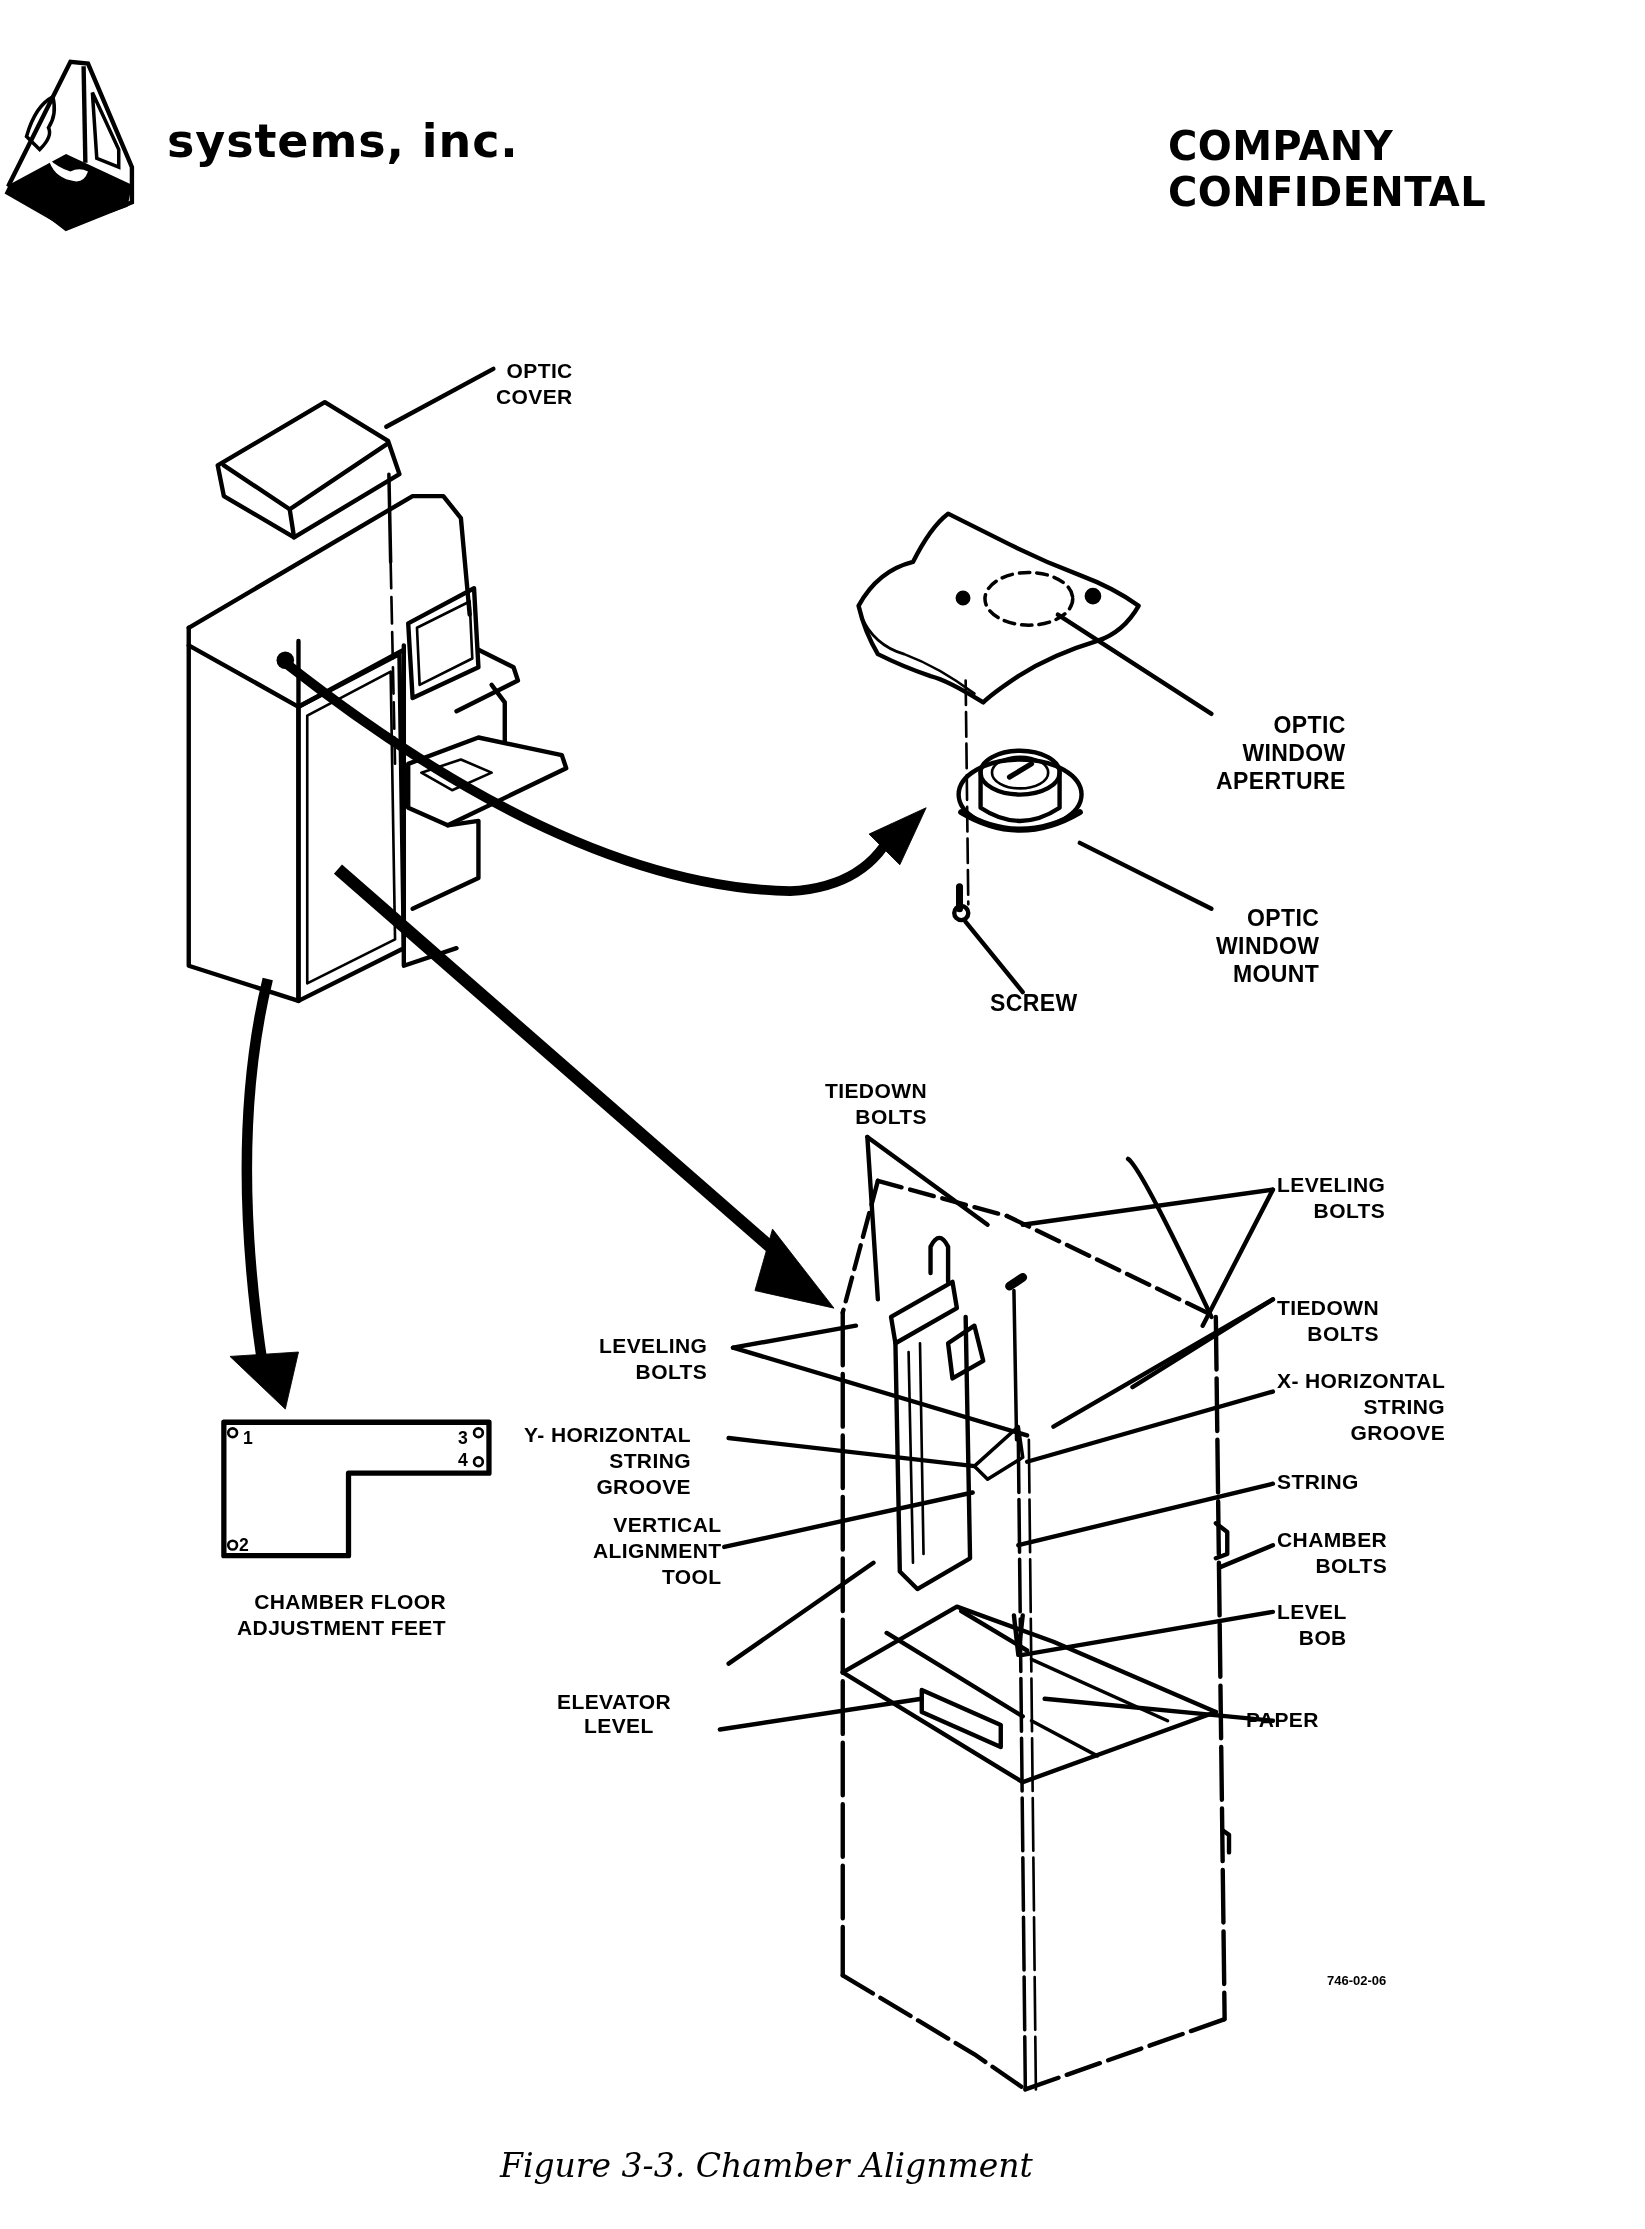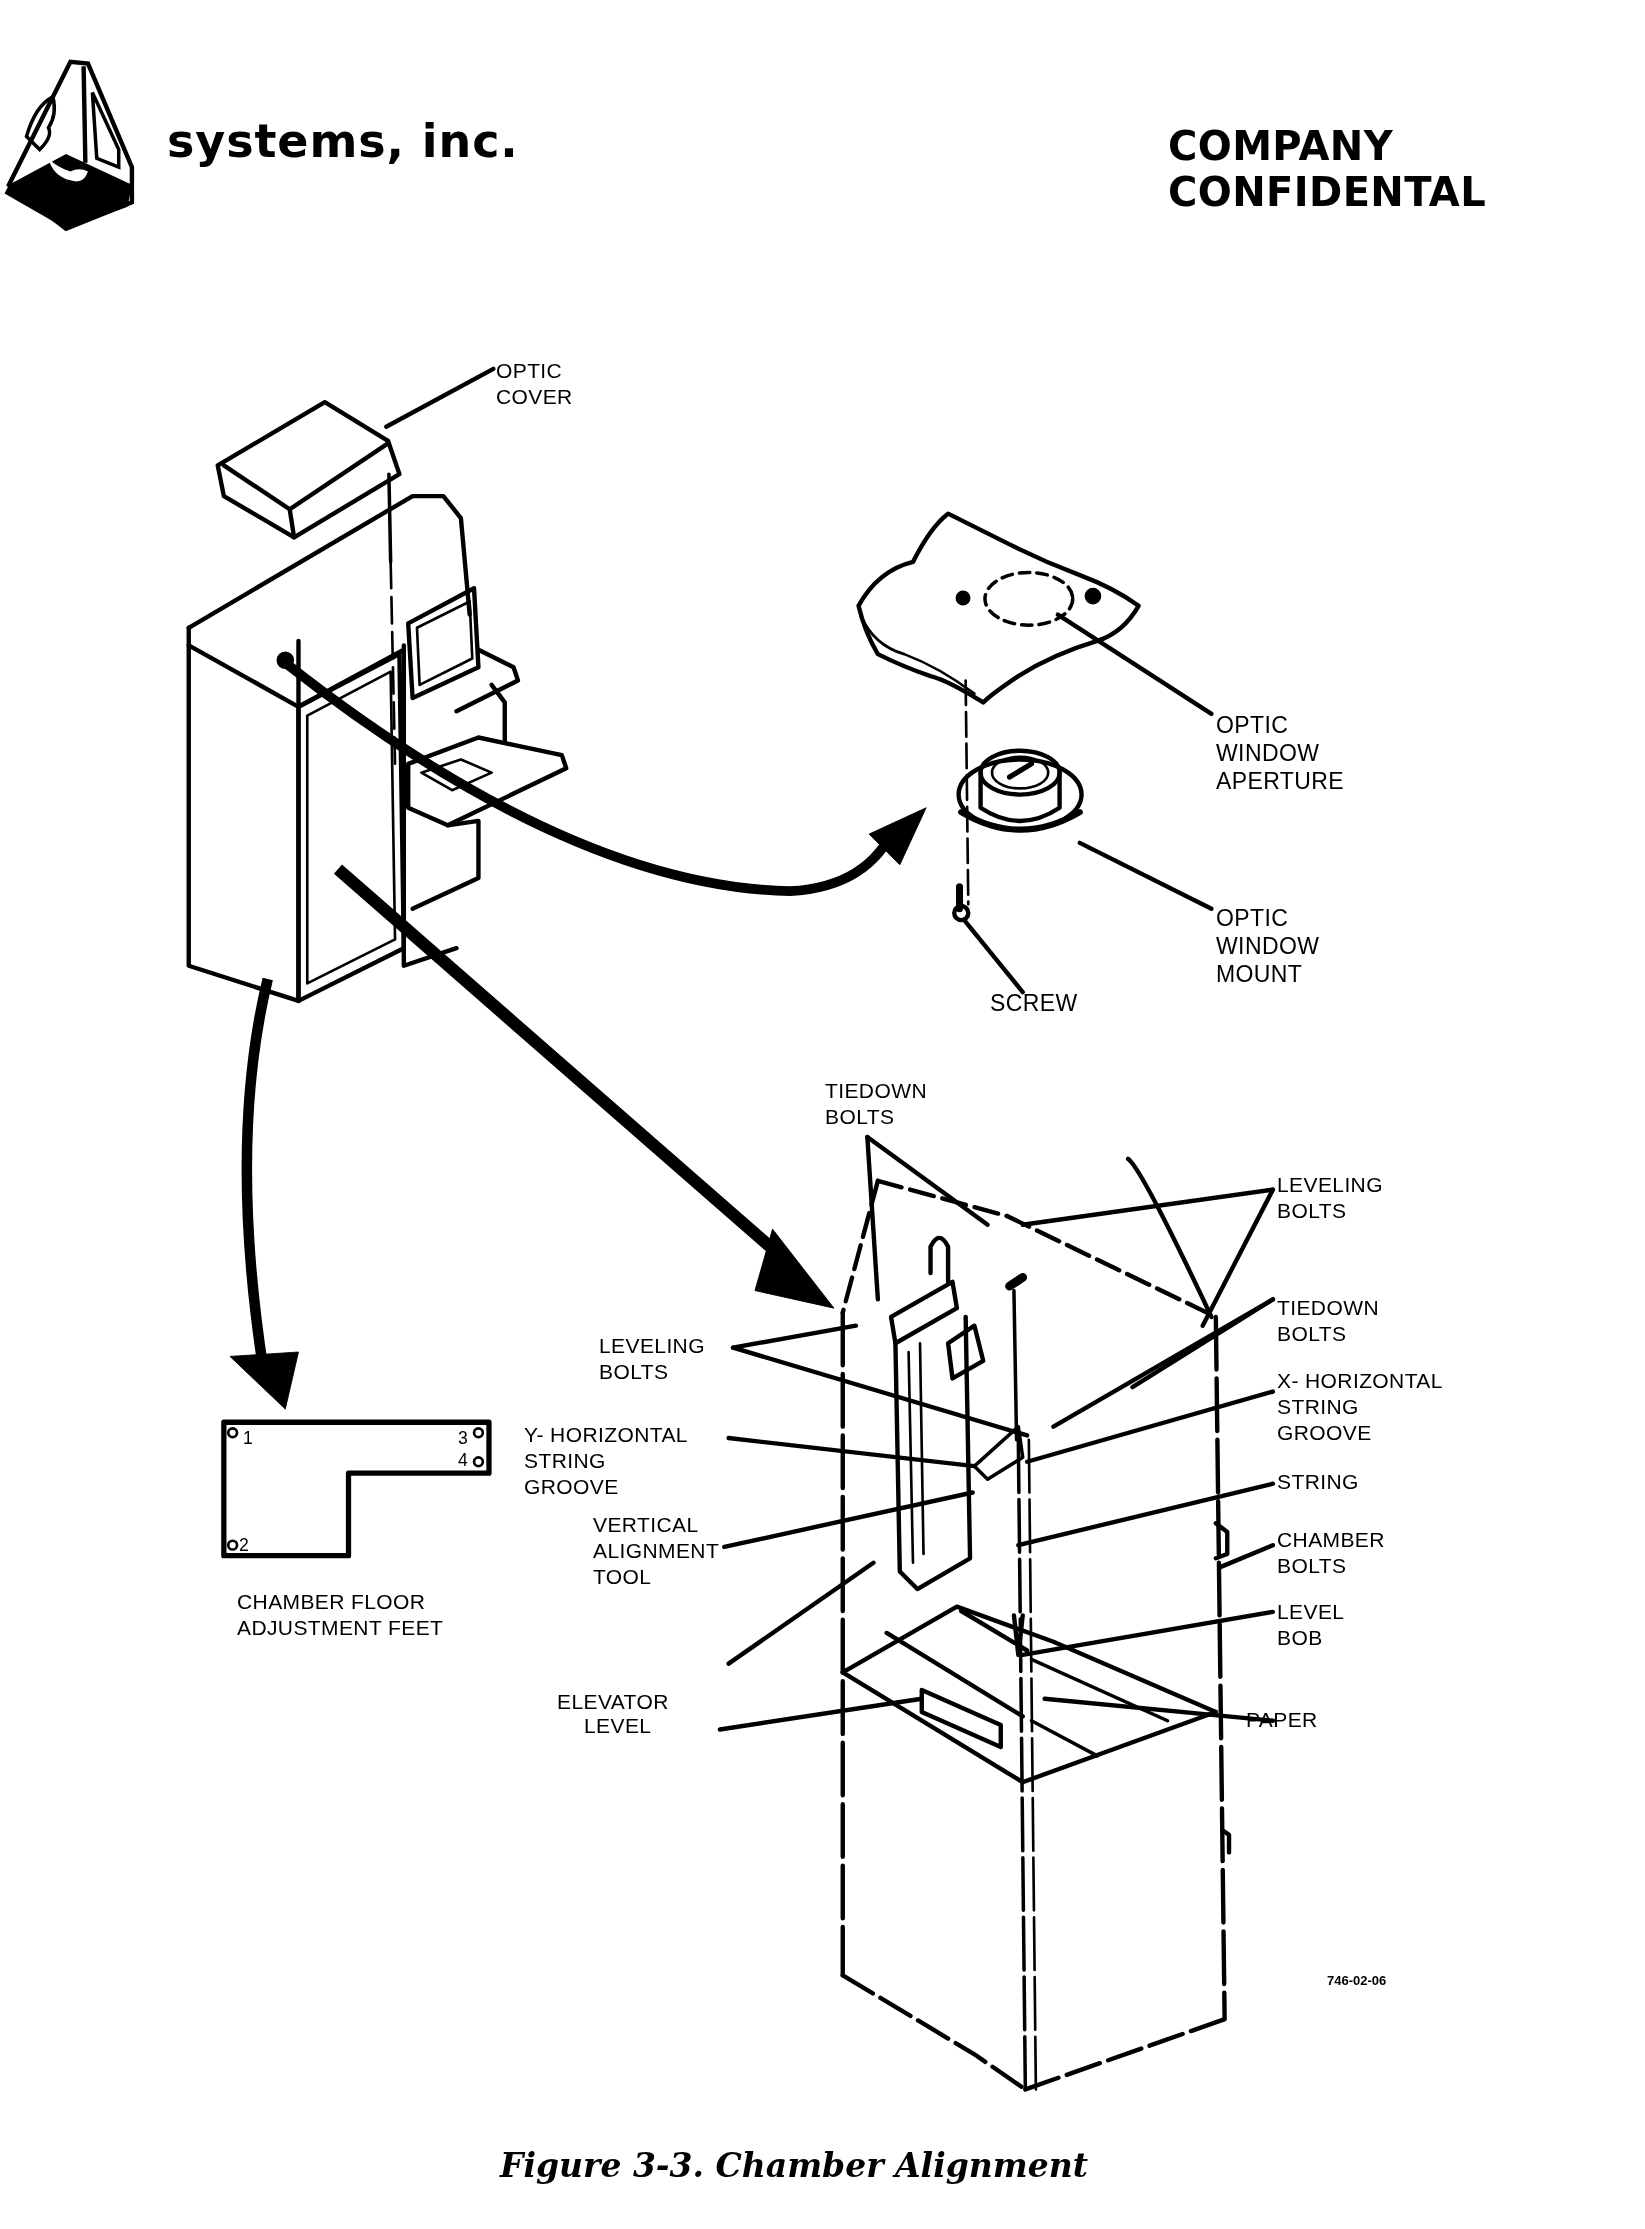--- a/index.html
+++ b/index.html
@@ -1,22 +1,22 @@
 <!DOCTYPE html>
 <html style="font-size:14px"><head>
   <meta charset="utf-8">
   <style>
     html, body { margin: 0; padding: 0; background: #ffffff; }
     body { width: 1646px; height: 2230px; position: relative; overflow: hidden; font-family: "DejaVu Sans", sans-serif; color: #000; }
     .abs { position: absolute; }
     .company { left: 167px; top: 114px; font-size: 46px; font-weight: bold; letter-spacing: 0.9px; font-family: "DejaVu Sans", sans-serif; }
     .confidential { left: 1124px; top: 123px; font-size: 40px; font-weight: bold; letter-spacing: 0.4px; font-family: "DejaVu Sans", sans-serif; margin-left: 44px; }
-    .lbl { position: absolute; font-family: "Liberation Sans", sans-serif; font-weight: normal; font-size: 23px; line-height: 28px; white-space: pre; letter-spacing: 0.4px; }
+    .lbl { position: absolute; font-family: "Liberation Sans", sans-serif; font-weight: bold; font-size: 23px; line-height: 28px; white-space: pre; letter-spacing: 0.4px; text-align: right; }
     .lbl.sm { font-size: 21px; line-height: 26px; }
-    .caption { left: 500px; top: 2146px; font-family: "DejaVu Serif", serif; font-style: italic; font-weight: bold; font-size: 33px; }
+    .caption { left: 500px; top: 2146px; font-family: "DejaVu Serif", serif; font-style: italic; font-weight: normal; font-size: 33px; }
     .code { left: 1327px; top: 1973px; font-family: "Liberation Sans", sans-serif; font-weight: bold; font-size: 13px; }
     svg { position: absolute; left: 0; top: 0; }
   </style>
 </head>
 <body>
 
 <svg width="176" height="202" style="left:0;top:53px;" viewBox="0 0 200 230">
   <polygon points="10,150 80,10 100,12 150,130 150,170 75,200" fill="#fff" stroke="#000" stroke-width="5"></polygon>
   <polygon points="10,150 75,115 150,150 145,175 75,200 5,160" fill="#000"></polygon>
   <path d="M55,120 Q60,140 80,145 Q95,150 100,135 Q90,130 80,135 Q65,130 55,120 Z" fill="#fff"></path>

